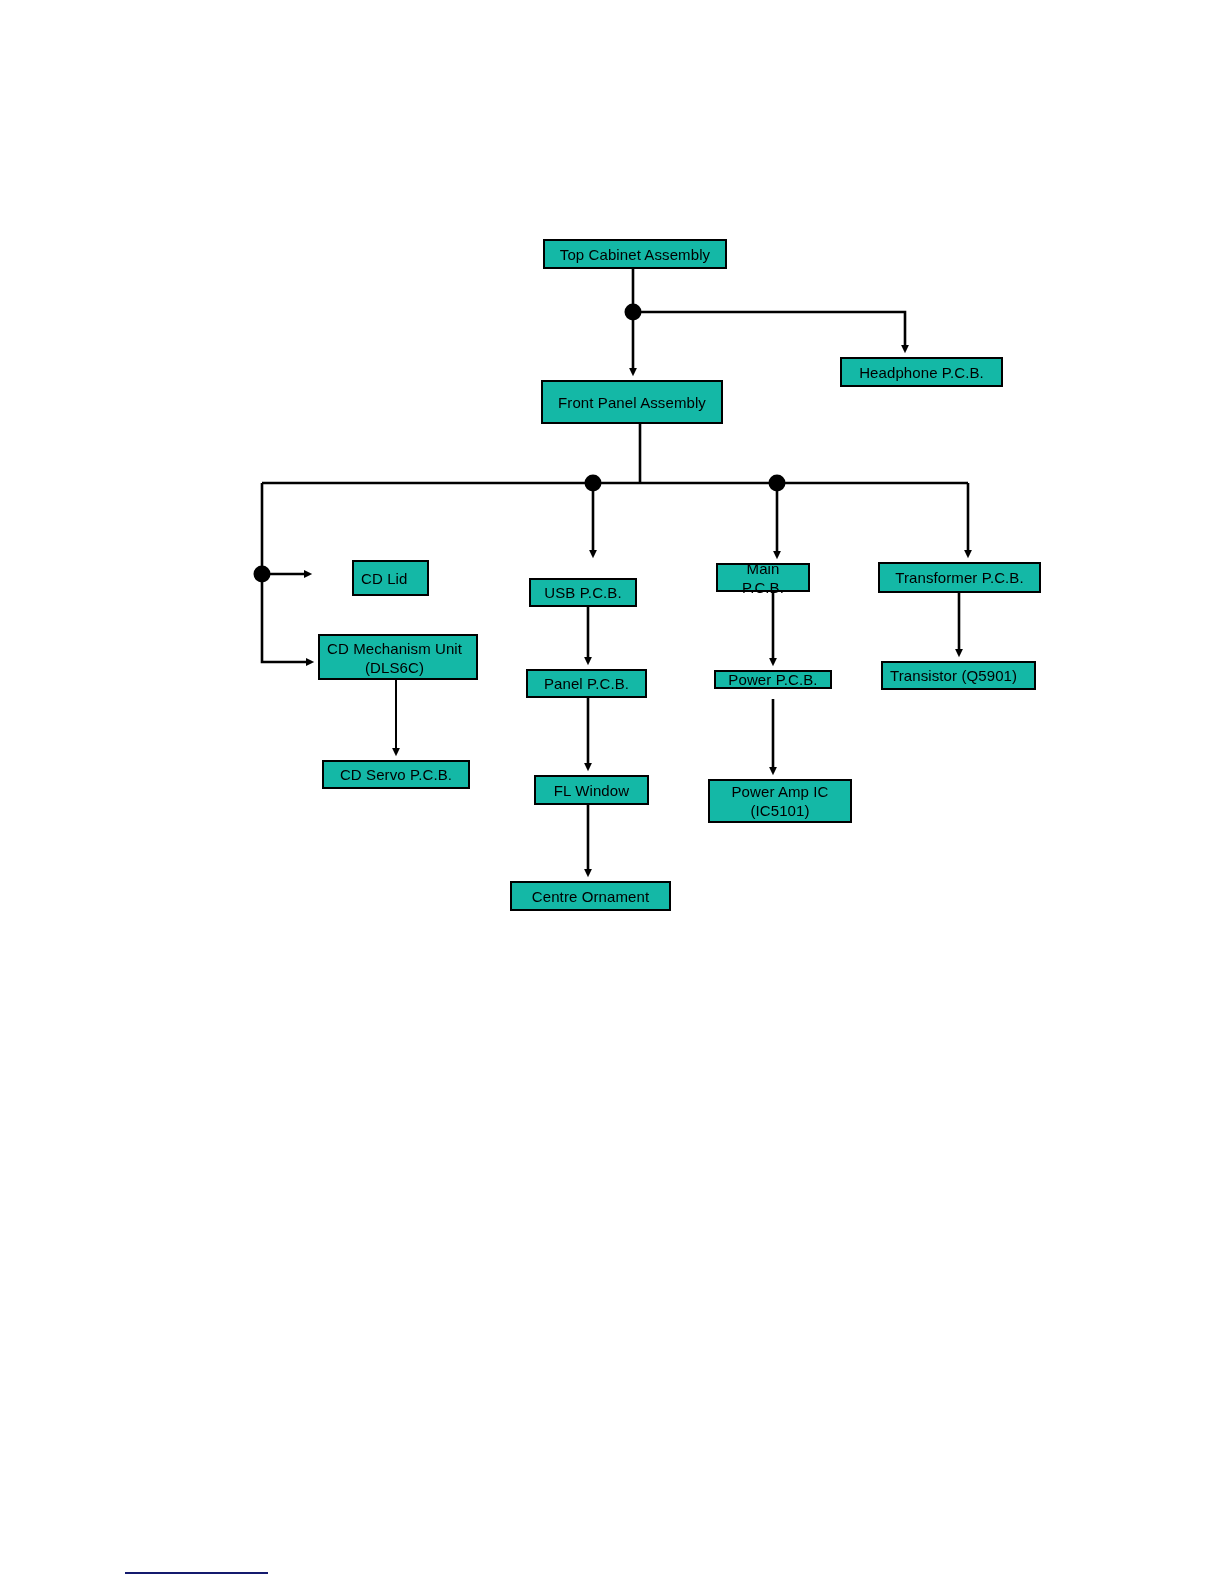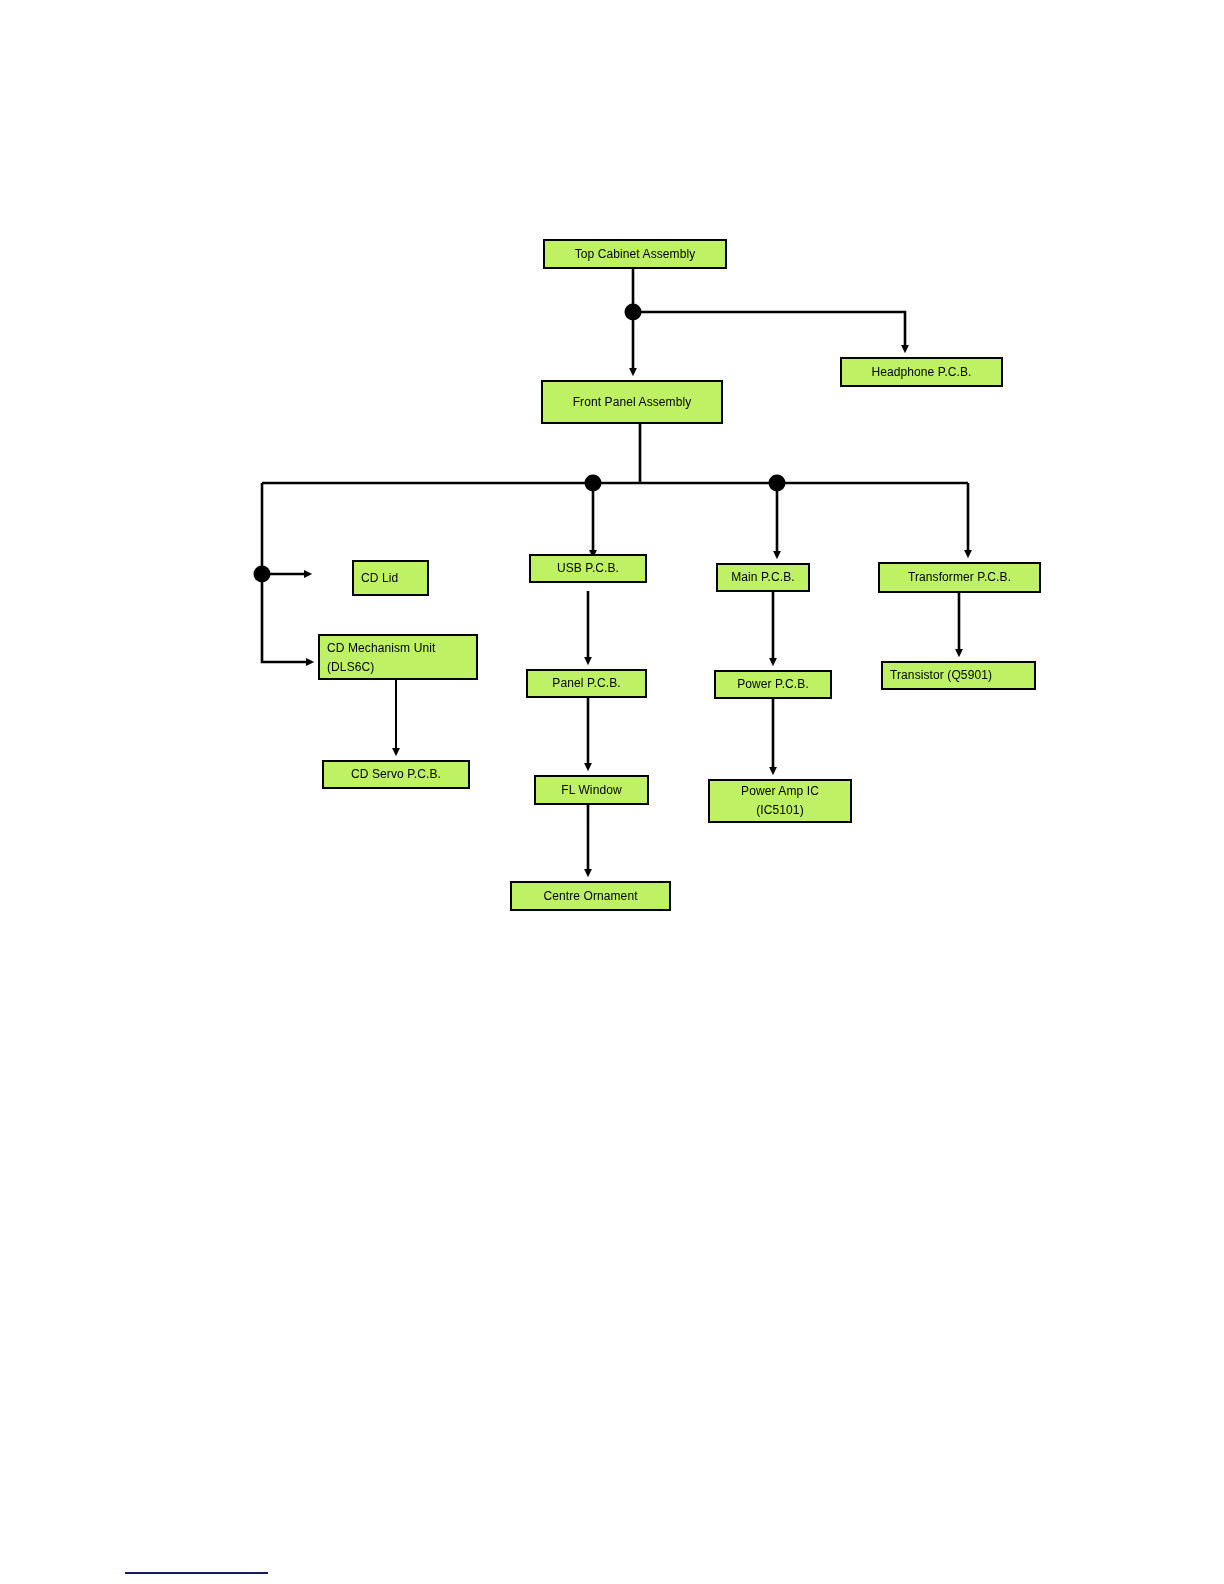--- a/index.html
+++ b/index.html
@@ -26,28 +26,28 @@
     position: absolute;
     left: 0;
     top: 0;
     width: 1224px;
     height: 1584px;
     display: block;
   }
   .node {
     position: absolute;
     box-sizing: border-box;
-    background: #bef264;
+    background: #14b8a6;
     border: 2px solid #000000;
     display: flex;
     align-items: center;
     justify-content: flex-start;
     padding: 4px 7px;
     color: #000000;
-    font-size: 12px;
+    font-size: 15px;
     line-height: 19px;
     letter-spacing: 0.1px;
     white-space: pre-line;
     z-index: 5;
   }
   .node.center {
     justify-content: center;
     text-align: center;
   }
   .node.twoline {
@@ -124,32 +124,32 @@
   </svg>
 
   <div class="node center" style="left: 543px; top: 239px; width: 184px; height: 30px;">Top Cabinet Assembly</div>
 
   <div class="node center" style="left: 824px; top: 357px; width: 163px; height: 30px; margin-left: 16px;">Headphone P.C.B.</div>
 
   <div class="node center" style="left: 541px; top: 380px; width: 182px; height: 44px;">Front Panel Assembly</div>
 
   <div class="node" style="left: 316px; top: 560px; width: 77px; height: 36px; margin-left: 36px;">CD Lid</div>
 
-  <div class="node center" style="left: 529px; top: 554px; width: 118px; height: 29px;">USB P.C.B.</div>
+  <div class="node center" style="left: 529px; top: 578px; width: 108px; height: 29px;">USB P.C.B.</div>
 
   <div class="node center" style="left: 716px; top: 563px; width: 94px; height: 29px;">Main P.C.B.</div>
 
   <div class="node center" style="left: 878px; top: 562px; width: 163px; height: 31px;">Transformer P.C.B.</div>
 
-  <div class="node twoline" style="left: 318px; top: 634px; width: 160px; height: 46px;">CD Mechanism Unit
+  <div class="node twoline" style="left: 318px; top: 634px; width: 160px; height: 46px; text-align: center;">CD Mechanism Unit
 (DLS6C)</div>
 
   <div class="node center" style="left: 526px; top: 669px; width: 121px; height: 29px;">Panel P.C.B.</div>
 
-  <div class="node center" style="left: 714px; top: 670px; width: 118px; height: 29px;">Power P.C.B.</div>
+  <div class="node center" style="left: 714px; top: 670px; width: 118px; height: 19px;">Power P.C.B.</div>
 
   <div class="node" style="left: 881px; top: 661px; width: 155px; height: 29px;">Transistor (Q5901)</div>
 
   <div class="node center" style="left: 322px; top: 760px; width: 148px; height: 29px;">CD Servo P.C.B.</div>
 
   <div class="node center" style="left: 534px; top: 775px; width: 115px; height: 30px;">FL Window</div>
 
   <div class="node center twoline" style="left: 708px; top: 779px; width: 144px; height: 44px;">Power Amp IC
 (IC5101)</div>
 

